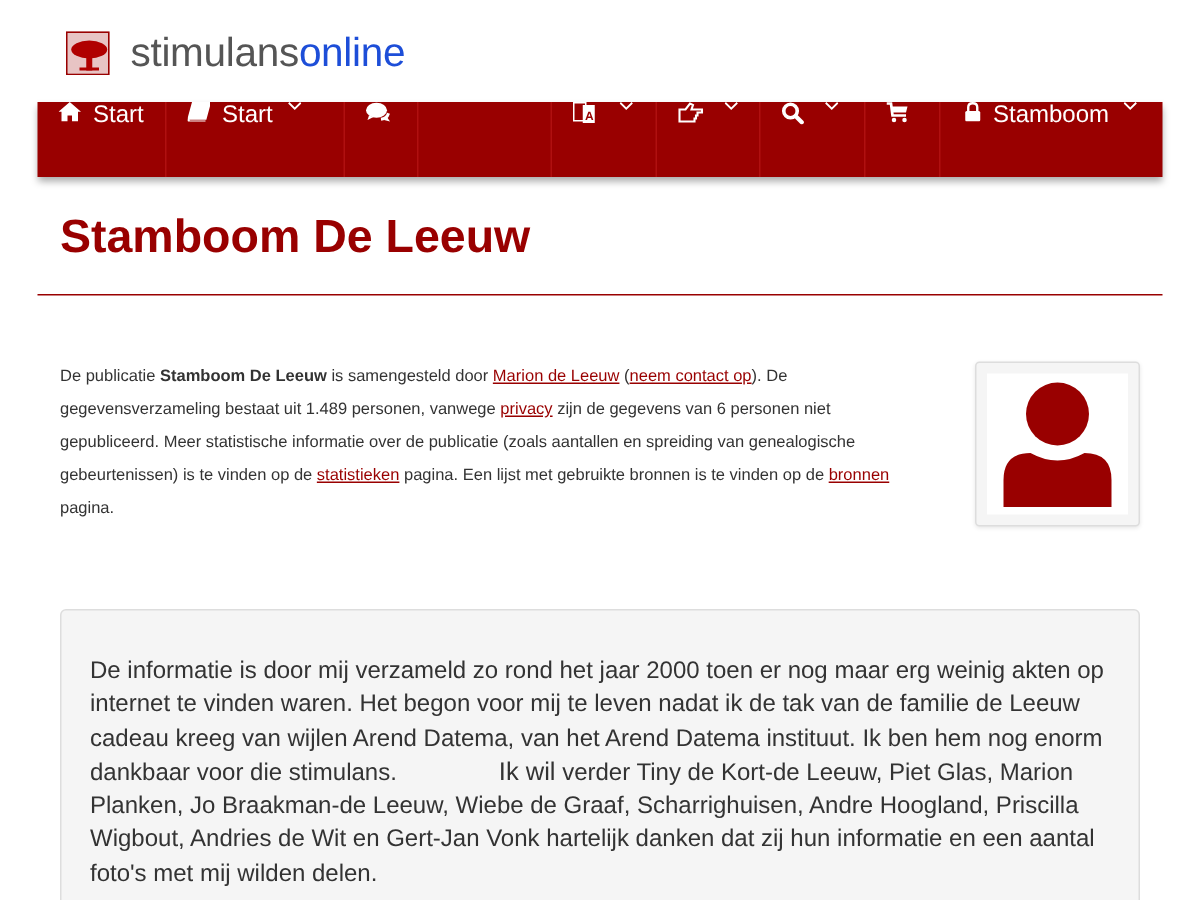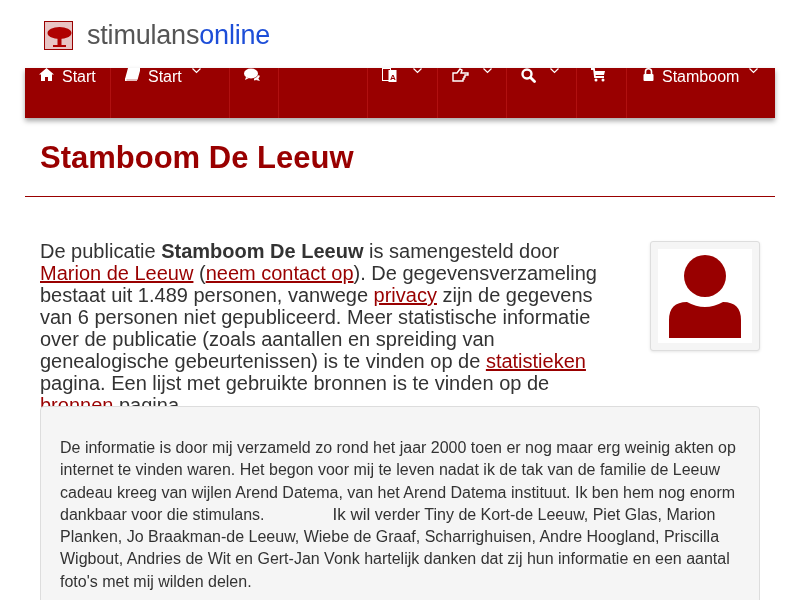--- a/index.html
+++ b/index.html
@@ -9,21 +9,21 @@
 .logo-img svg{position:absolute;left:0;top:0}
 .logo-text{margin-left:14px;font-size:27px;color:#555;letter-spacing:-0.2px}
 .logo-text b{color:#1d4ed8;font-weight:normal}
 .nav{position:absolute;left:25px;top:68px;width:750px;height:50px;background:#990000;box-shadow:0 3px 5px rgba(0,0,0,.35);display:flex;color:#fff;font-size:16px}
 .nav-item{height:50px;display:flex;align-items:flex-start;border-right:1px solid #b01010;padding:0 14px;cursor:pointer}
 .nav-item .ico{display:inline-flex;margin-right:8px}
 .nav-item .chev{margin-left:10px;display:inline-flex}
 .nav-spacer{flex:none;border-right:1px solid #b01010}
 .title{position:absolute;left:40px;top:140px;font-size:31px;color:#990000}
 .hr{position:absolute;left:25px;top:196px;width:750px;height:1px;background:#990000}
-.intro{position:absolute;left:40px;top:240px;width:580px;font-size:20px;line-height:22px;color:#333}
+.intro{position:absolute;left:40px;top:240px;width:580px;font-size:11px;line-height:22px;color:#333}
 .intro a{color:#990000;text-decoration:underline}
 .avatar{position:absolute;left:650px;top:241px;width:110px;height:110px;border:1px solid #ddd;border-radius:3px;background:#f5f5f5;box-shadow:0 1px 3px rgba(0,0,0,.1);padding:7px}
 .avatar-inner{width:94px;height:94px;background:#fff;display:flex;align-items:center;justify-content:center}
 .panel{position:absolute;left:40px;top:406px;width:720px;height:210px;border:1px solid #ddd;border-radius:4px;background:#f5f5f5;padding:30px 19px 0 19px;font-size:16px;line-height:22.3px;color:#333}
 </style>
 </head>
 <body>
 
 <div class="logo">
   <div class="logo-img">

